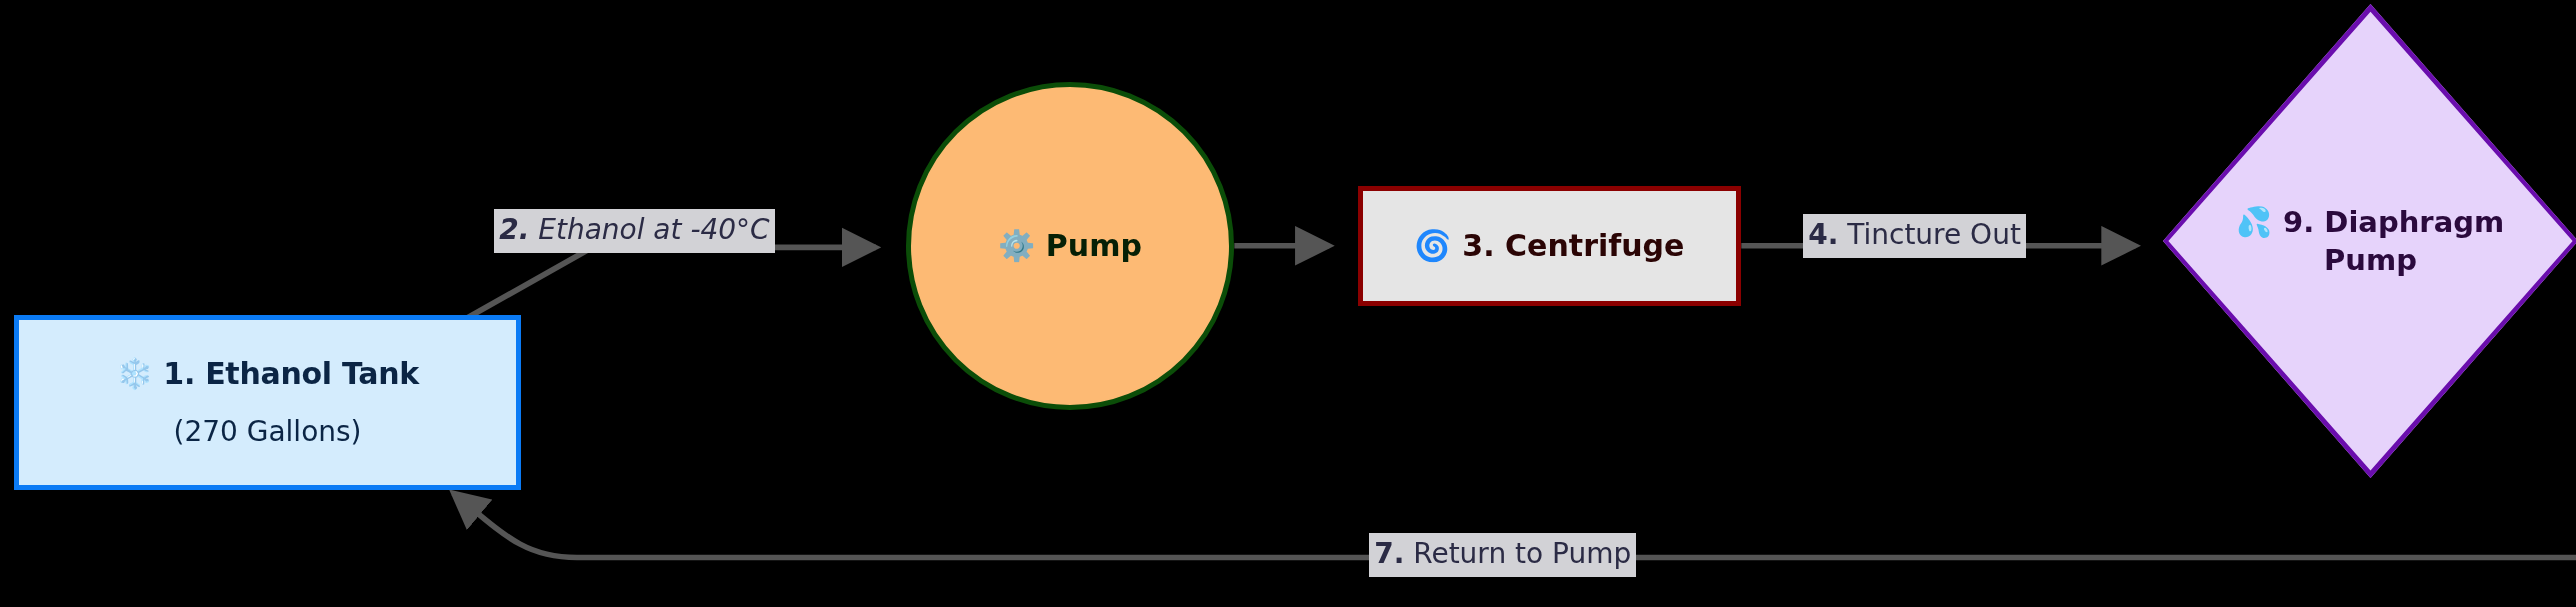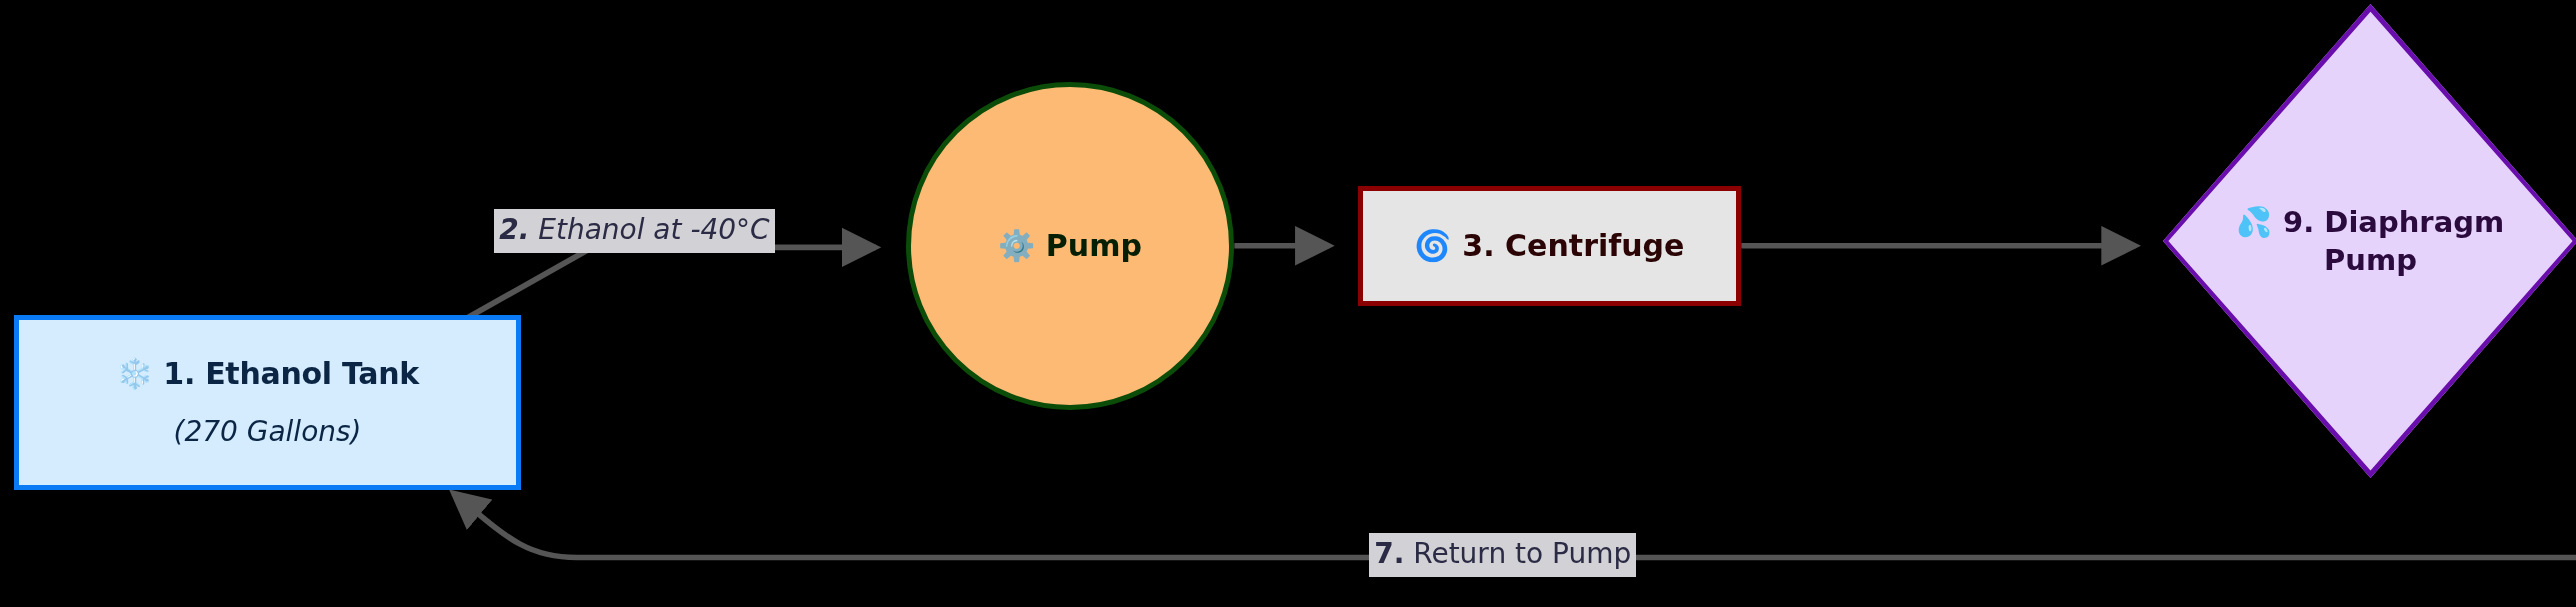--- a/index.html
+++ b/index.html
@@ -58,21 +58,20 @@
     border: 5.2px solid #0b7bf5;
     color: #0b2545;
   }
   #node-tank .title {
     font-size: 30px;
     font-weight: bold;
     letter-spacing: -0.3px;
   }
   #node-tank .subtitle {
     font-size: 28px;
-    font-style: italic;
     font-weight: normal;
     margin-top: 20px;
   }
 
   
   #node-pump {
     left: 906px;
     top: 82px;
     width: 328px;
     height: 328px;
@@ -219,17 +218,18 @@
       <span class="node-line title">
         <span class="node-emoji">💦</span>
         <span>9. Diaphragm</span>
       </span>
       <span class="node-line title">Pump</span>
     </div>
   </div>
 
   <div class="edge-label" id="edge-label-2"><b>2.</b><span> Ethanol at -40°C</span></div>
 
+  <div class="edge-label" id="edge-label-4"><b>4.</b><span> Tincture Out</span></div>
 
   <div class="edge-label" id="edge-label-7"><b>7.</b><span> Return to Pump</span></div>
 
 </div>
 
 
 </body></html>

